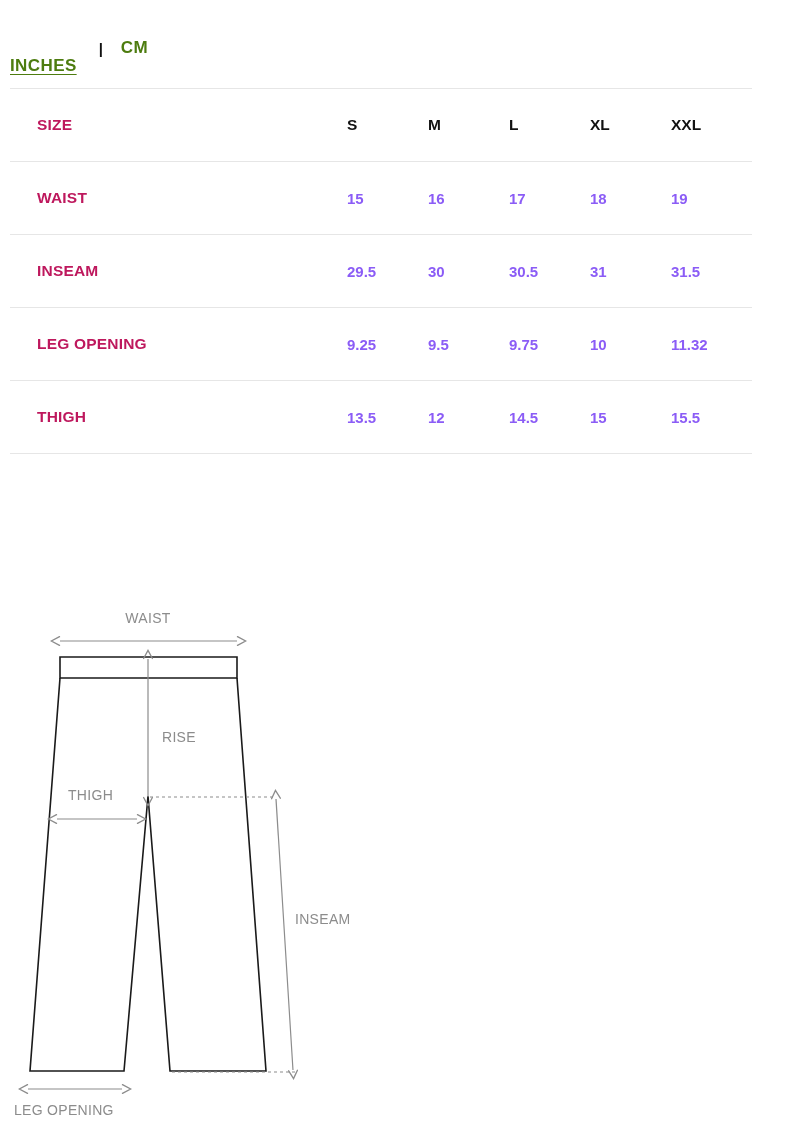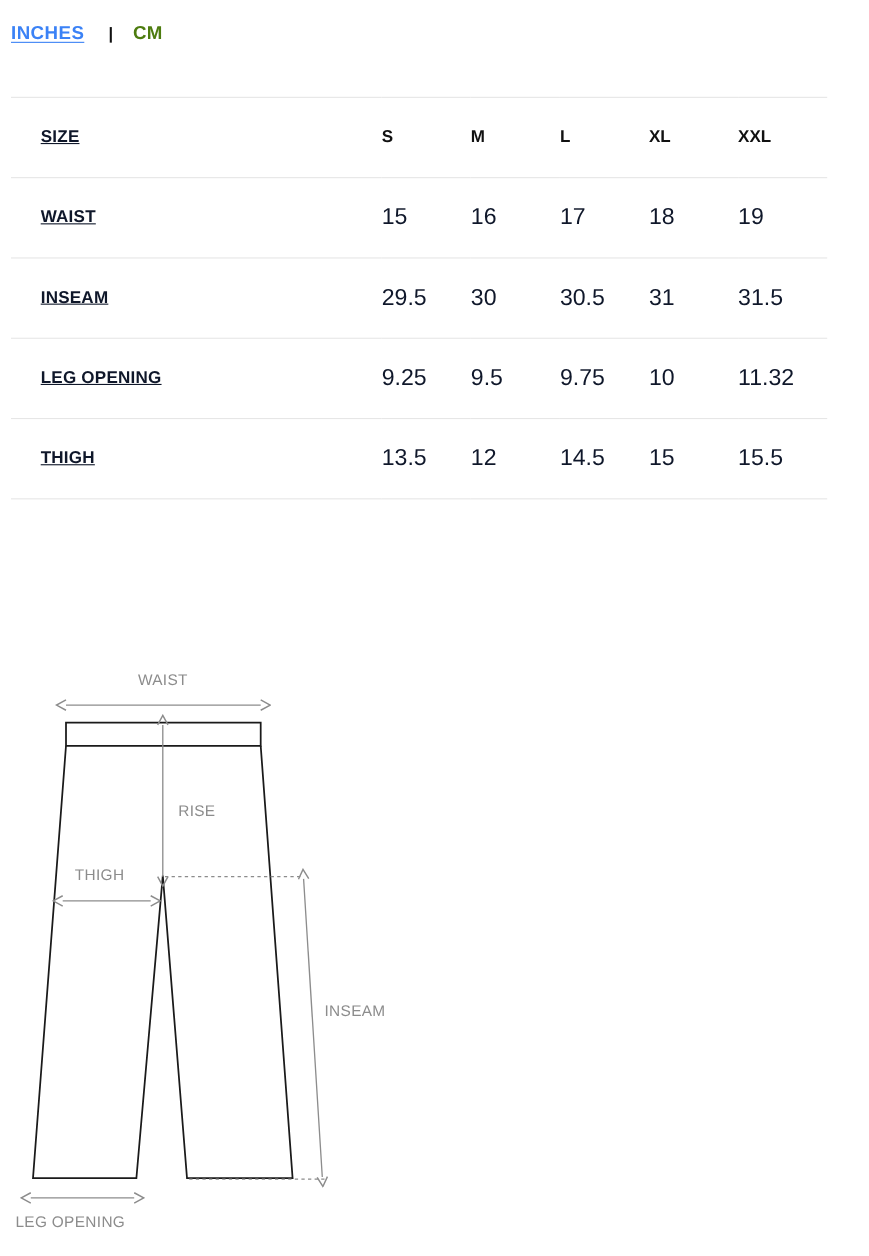--- a/index.html
+++ b/index.html
@@ -38,21 +38,22 @@
     cursor: pointer;
     color: #111111;
     padding: 0;
     background: none;
     border: none;
     font-family: "Liberation Sans", sans-serif;
   }
   .unit-tab.active {
     text-decoration: underline;
     text-underline-offset: 3px;
-    color: #3b82f6;
+    color: #4d7c0f;
+    margin-top: 36px;
   }
   .unit-tab.inactive {
     color: #4d7c0f;
     font-weight: bold;
   }
   .unit-sep {
     color: #111111;
     font-size: 15px;
     font-weight: bold;
     margin: 0 18px 0 22px;
@@ -77,37 +78,36 @@
   }
   .size-table thead th {
     border-top: 1px solid #e6e6e6;
   }
   .size-table th.col-label,
   .size-table td.col-label {
     width: 300px;
     padding-left: 27px;
     font-size: 15.5px;
     font-weight: bold;
-    color: #0f172a;
+    color: #be185d;
     letter-spacing: 0.2px;
     line-height: 1.45;
     padding-right: 10px;
-    text-decoration: underline;
   }
   .size-table th.col-size {
     width: 81px;
     font-size: 15.5px;
     font-weight: bold;
     color: #111111;
   }
   .size-table td.col-size {
     width: 81px;
-    font-size: 21px;
-    color: #0f172a;
-    font-weight: normal;
+    font-size: 15px;
+    color: #8b5cf6;
+    font-weight: bold;
   }
   .size-table tbody tr:last-child td {
     border-bottom: 1px solid #e6e6e6;
   }
 
   
   .diagram {
     position: absolute;
     top: 575px;
     left: 0;

